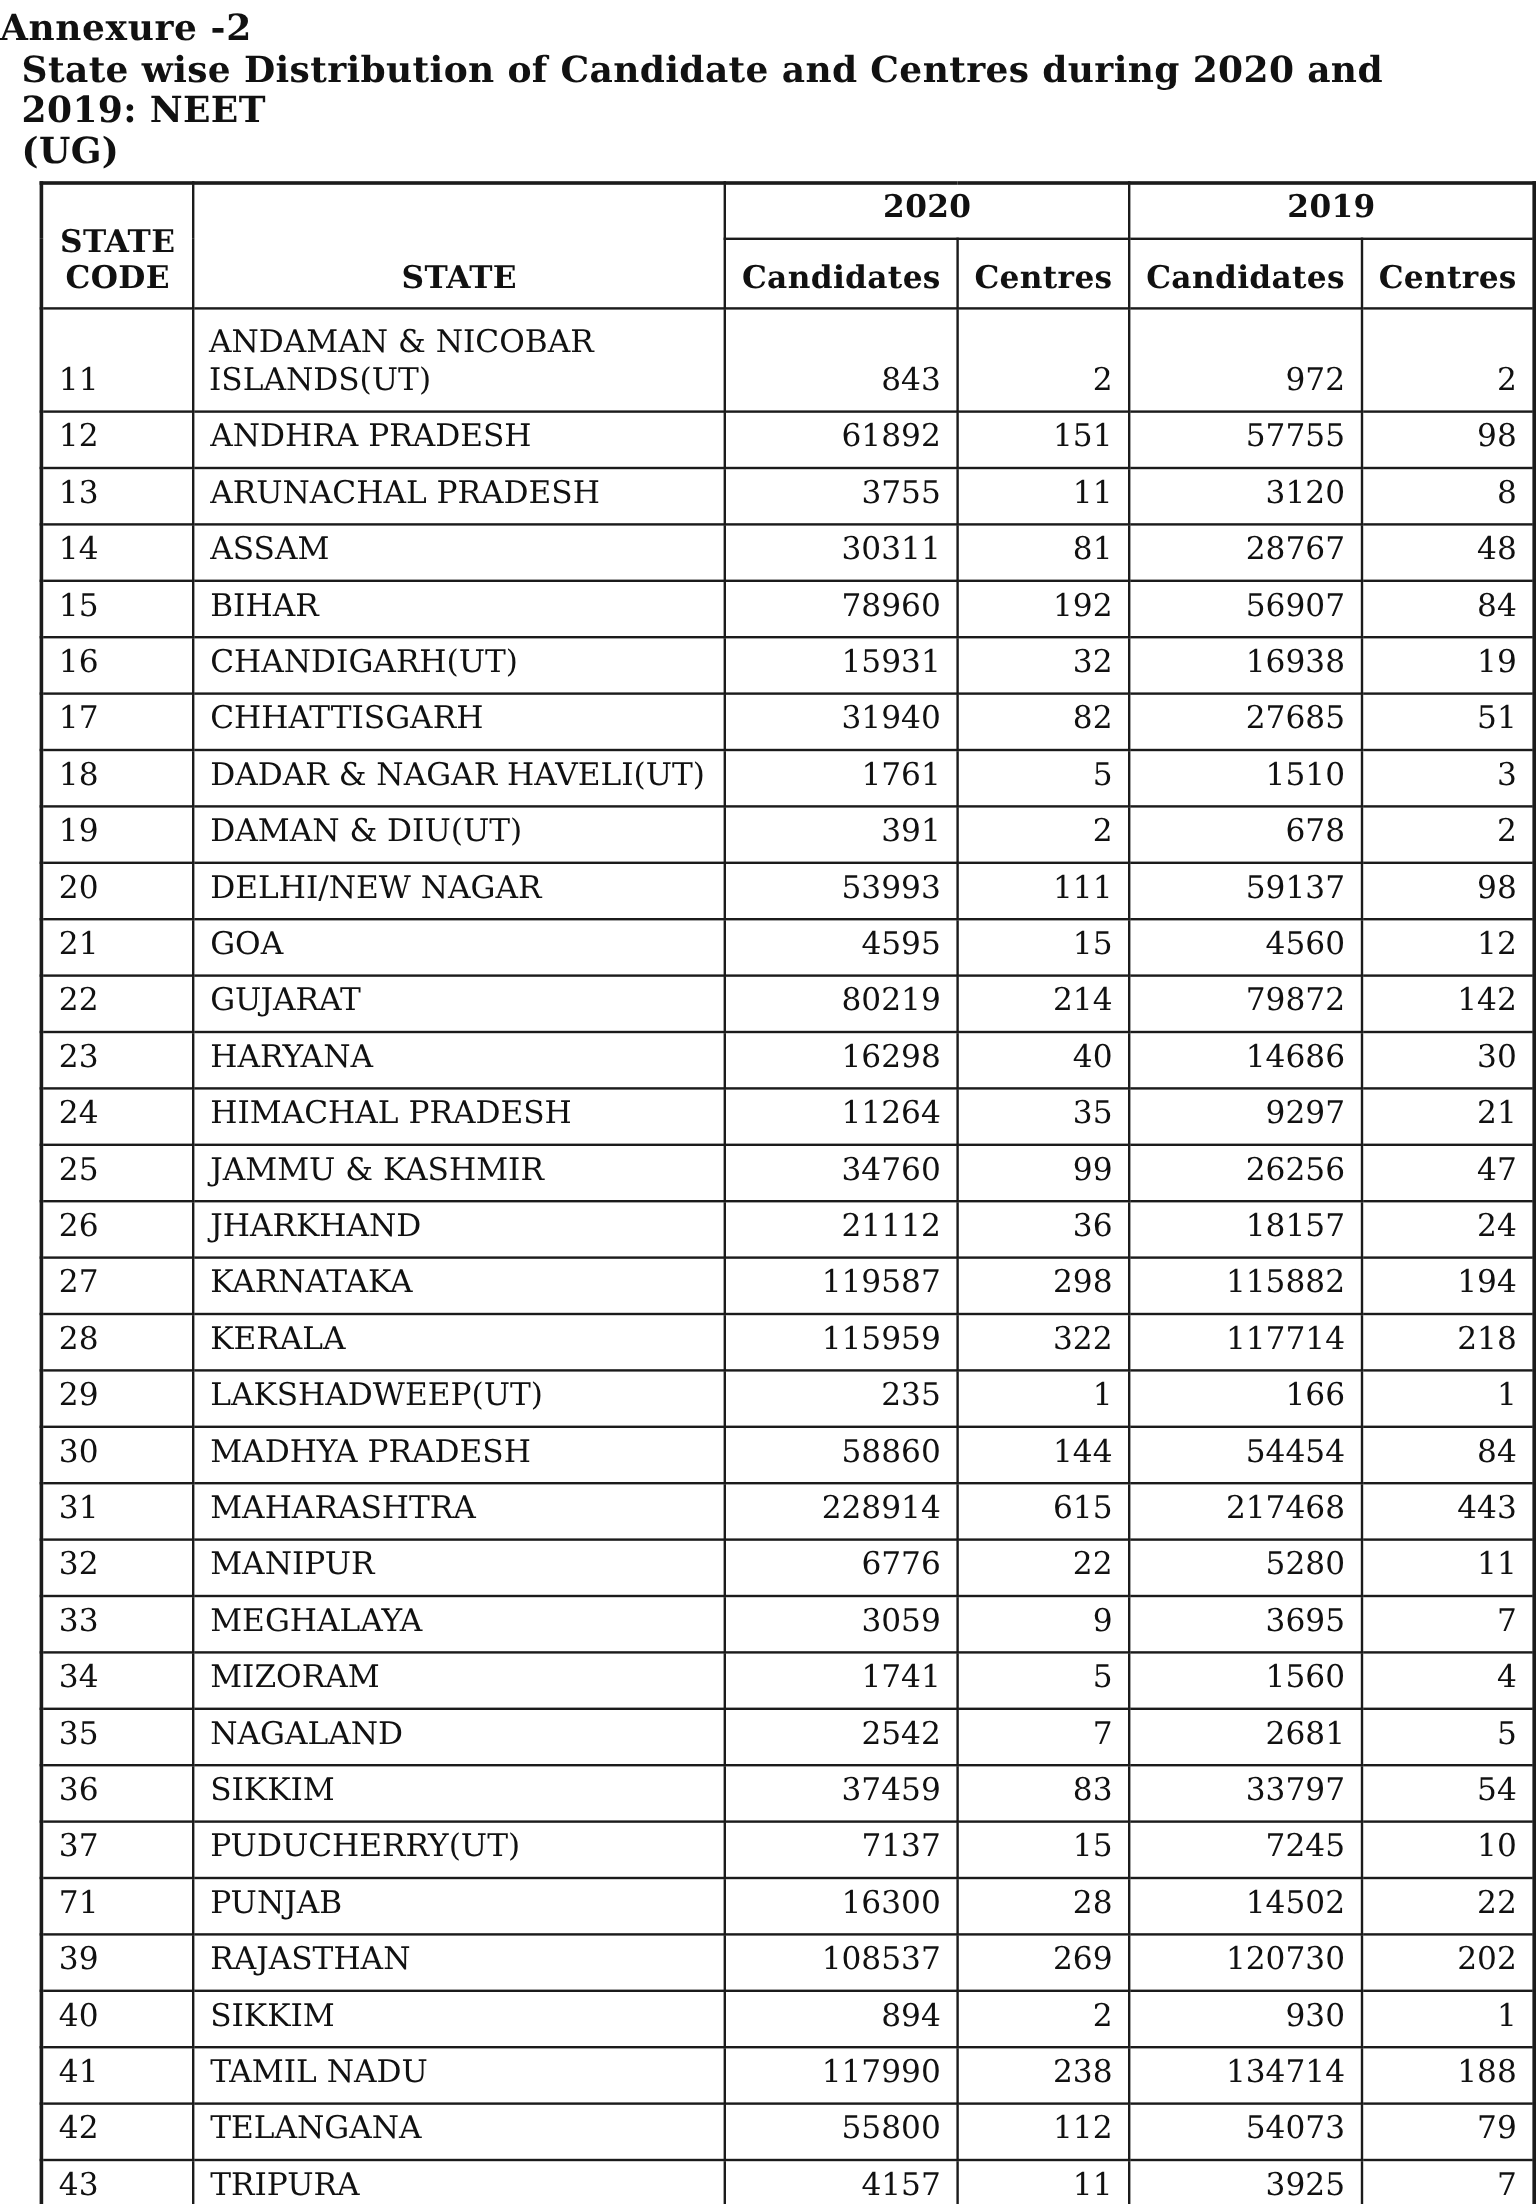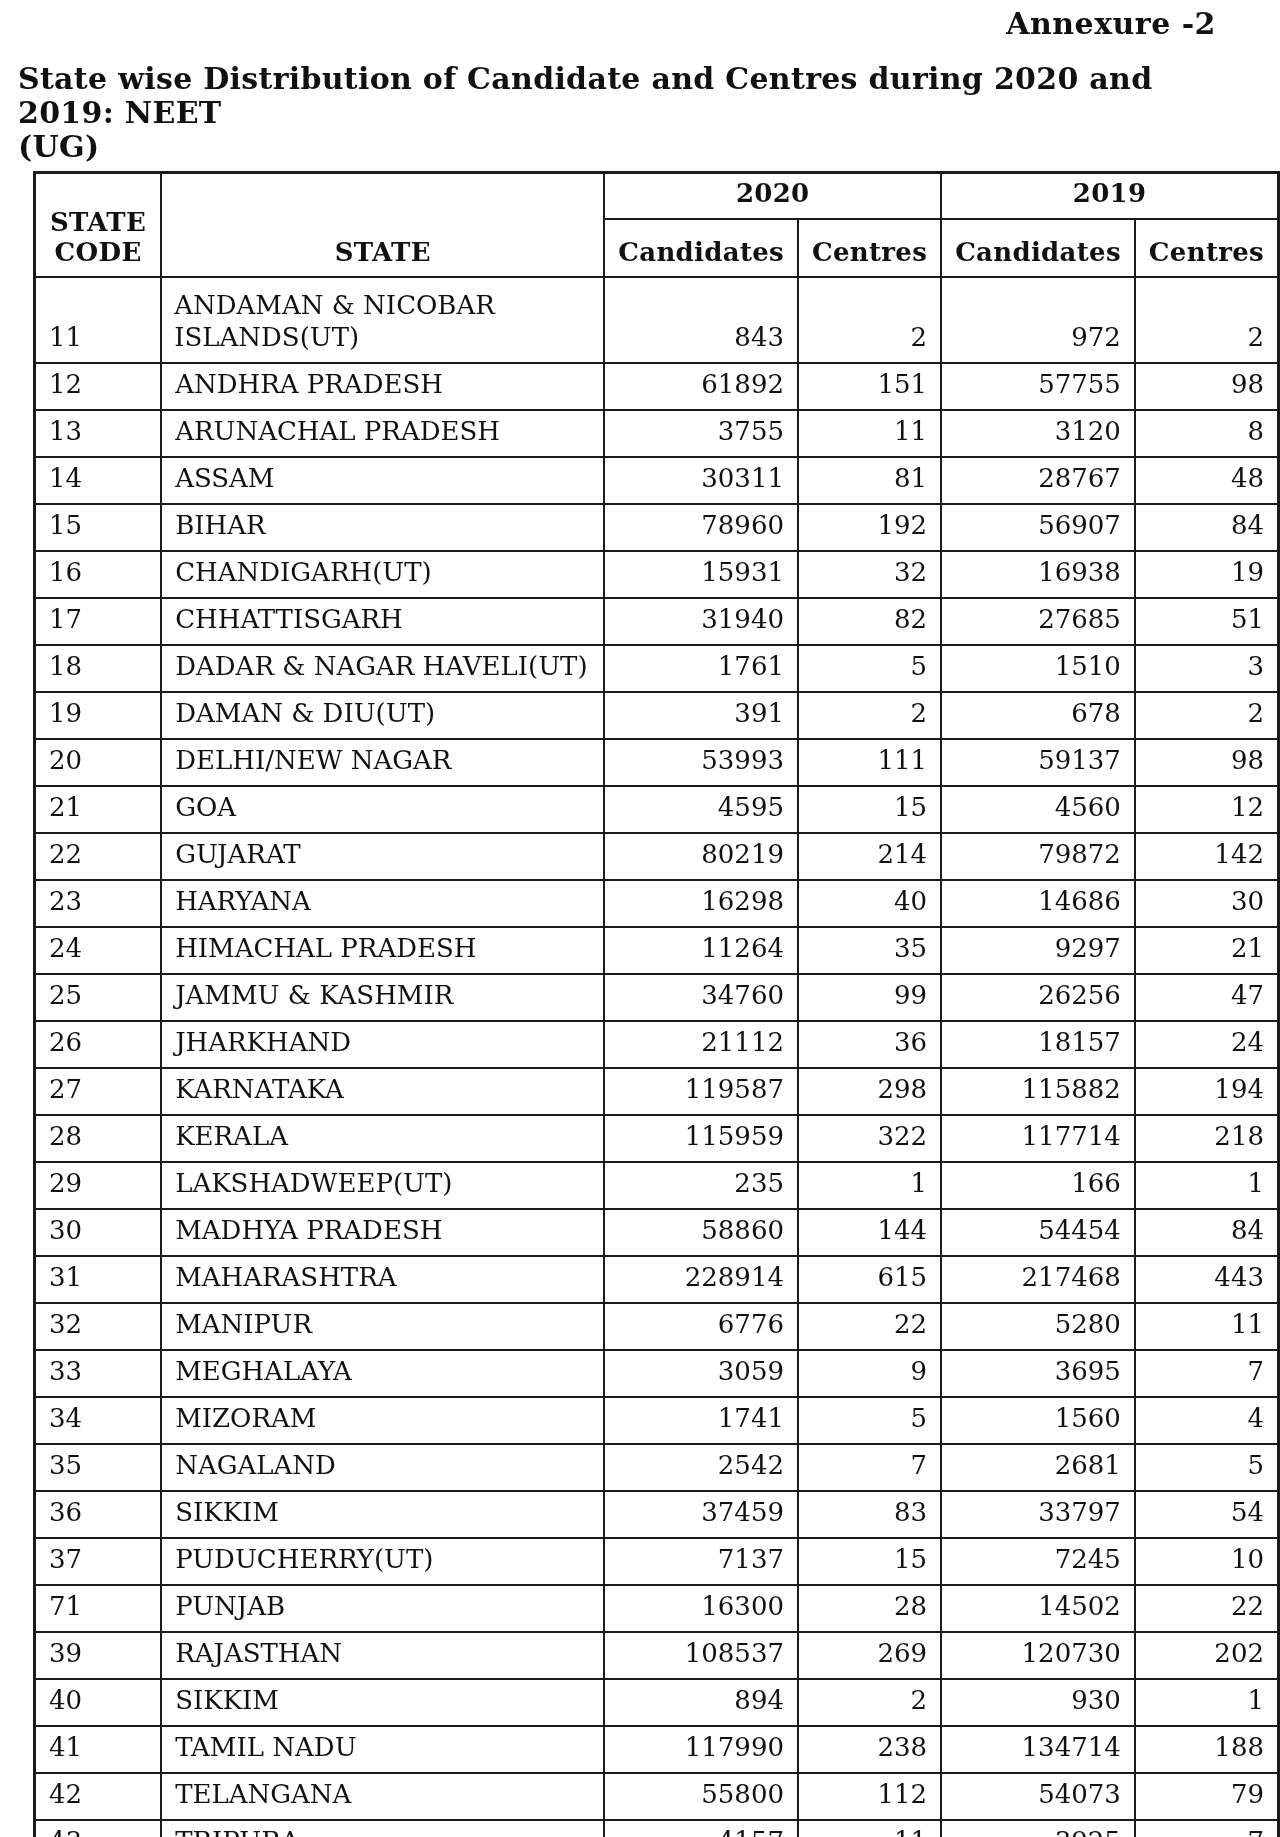--- a/index.html
+++ b/index.html
@@ -14,34 +14,32 @@
     font-family: "DejaVu Serif", "Liberation Serif", serif;
     color: #111111;
     position: relative;
   }
   .page {
     padding-top: 6px;
   }
   .annexure {
     font-weight: bold;
     font-size: 30px;
-    text-align: right;
+    text-align: left;
     padding-right: 64px;
     line-height: 36px;
     letter-spacing: 0.5px;
-    margin-left: 12px;
   }
   .title-block {
     padding-left: 18px;
     padding-right: 40px;
     font-weight: bold;
     font-size: 30px;
     line-height: 34px;
     letter-spacing: 0.3px;
-    margin-top: 20px;
   }
   .title-line { display: block; }
   table.neet {
     border-collapse: collapse;
     table-layout: fixed;
     margin-left: 33px;
     margin-top: 7px;
     border: 3px solid #1b1b1b;
   }
   table.neet th, table.neet td {

